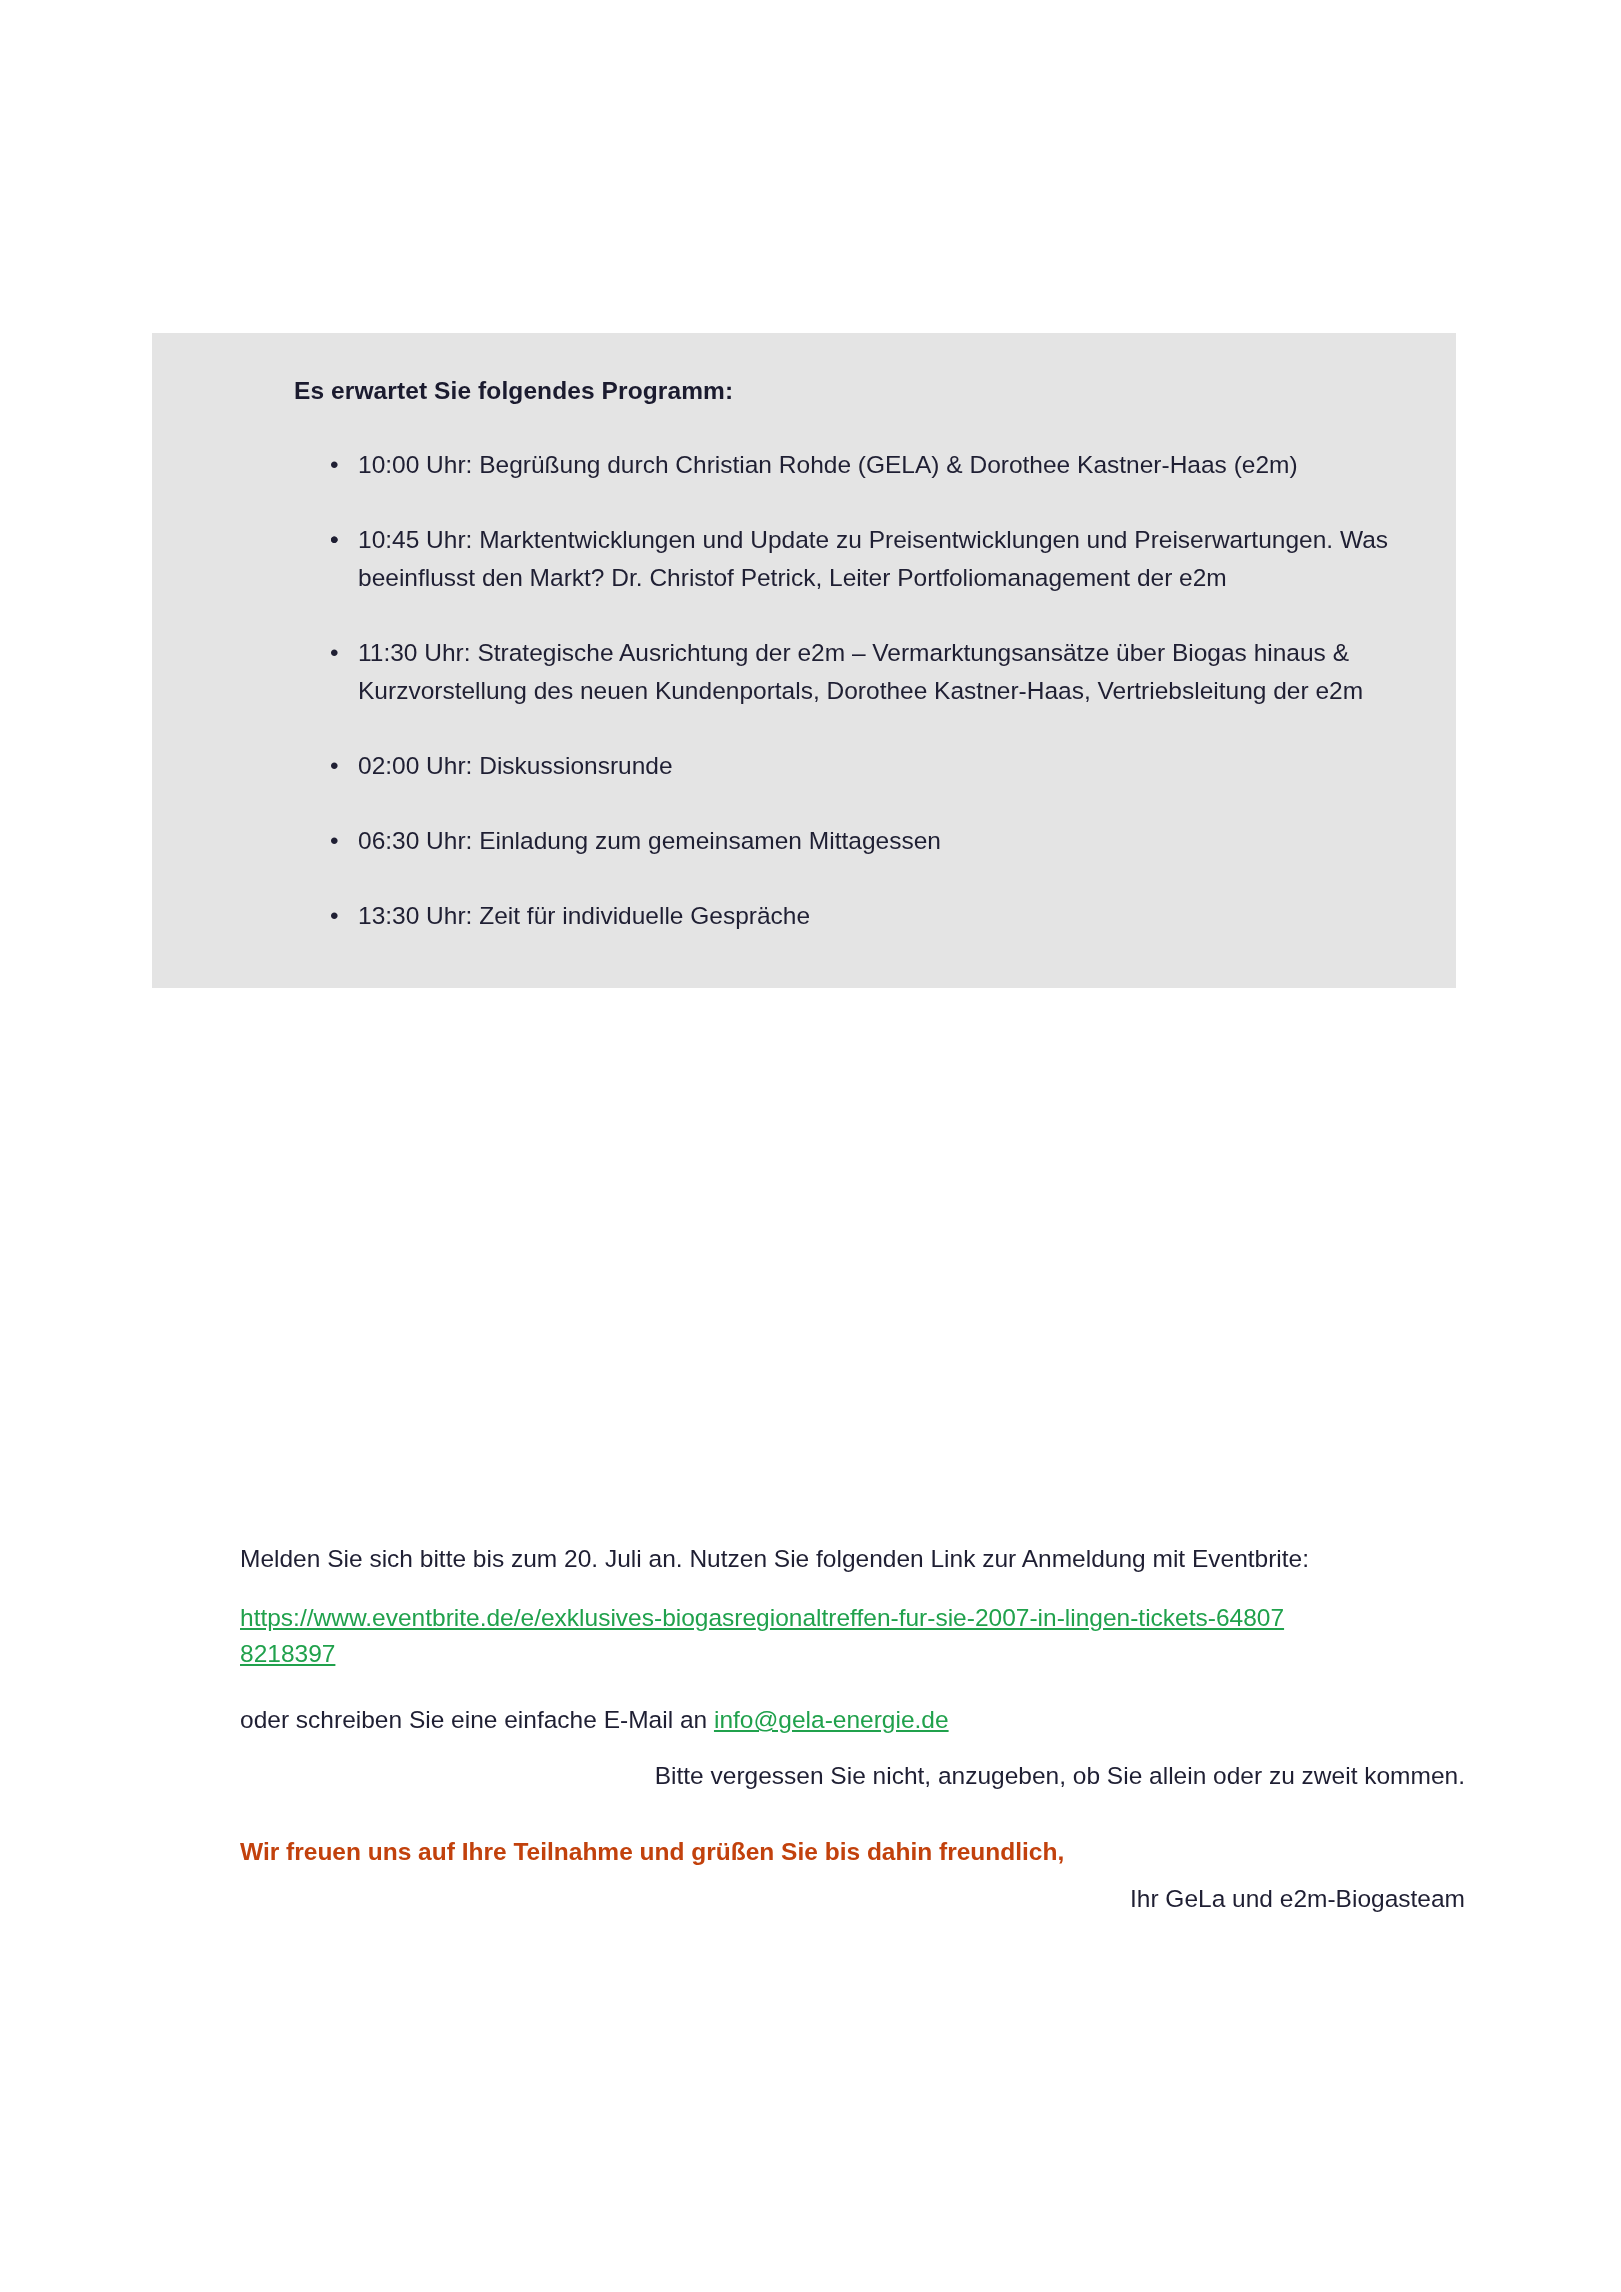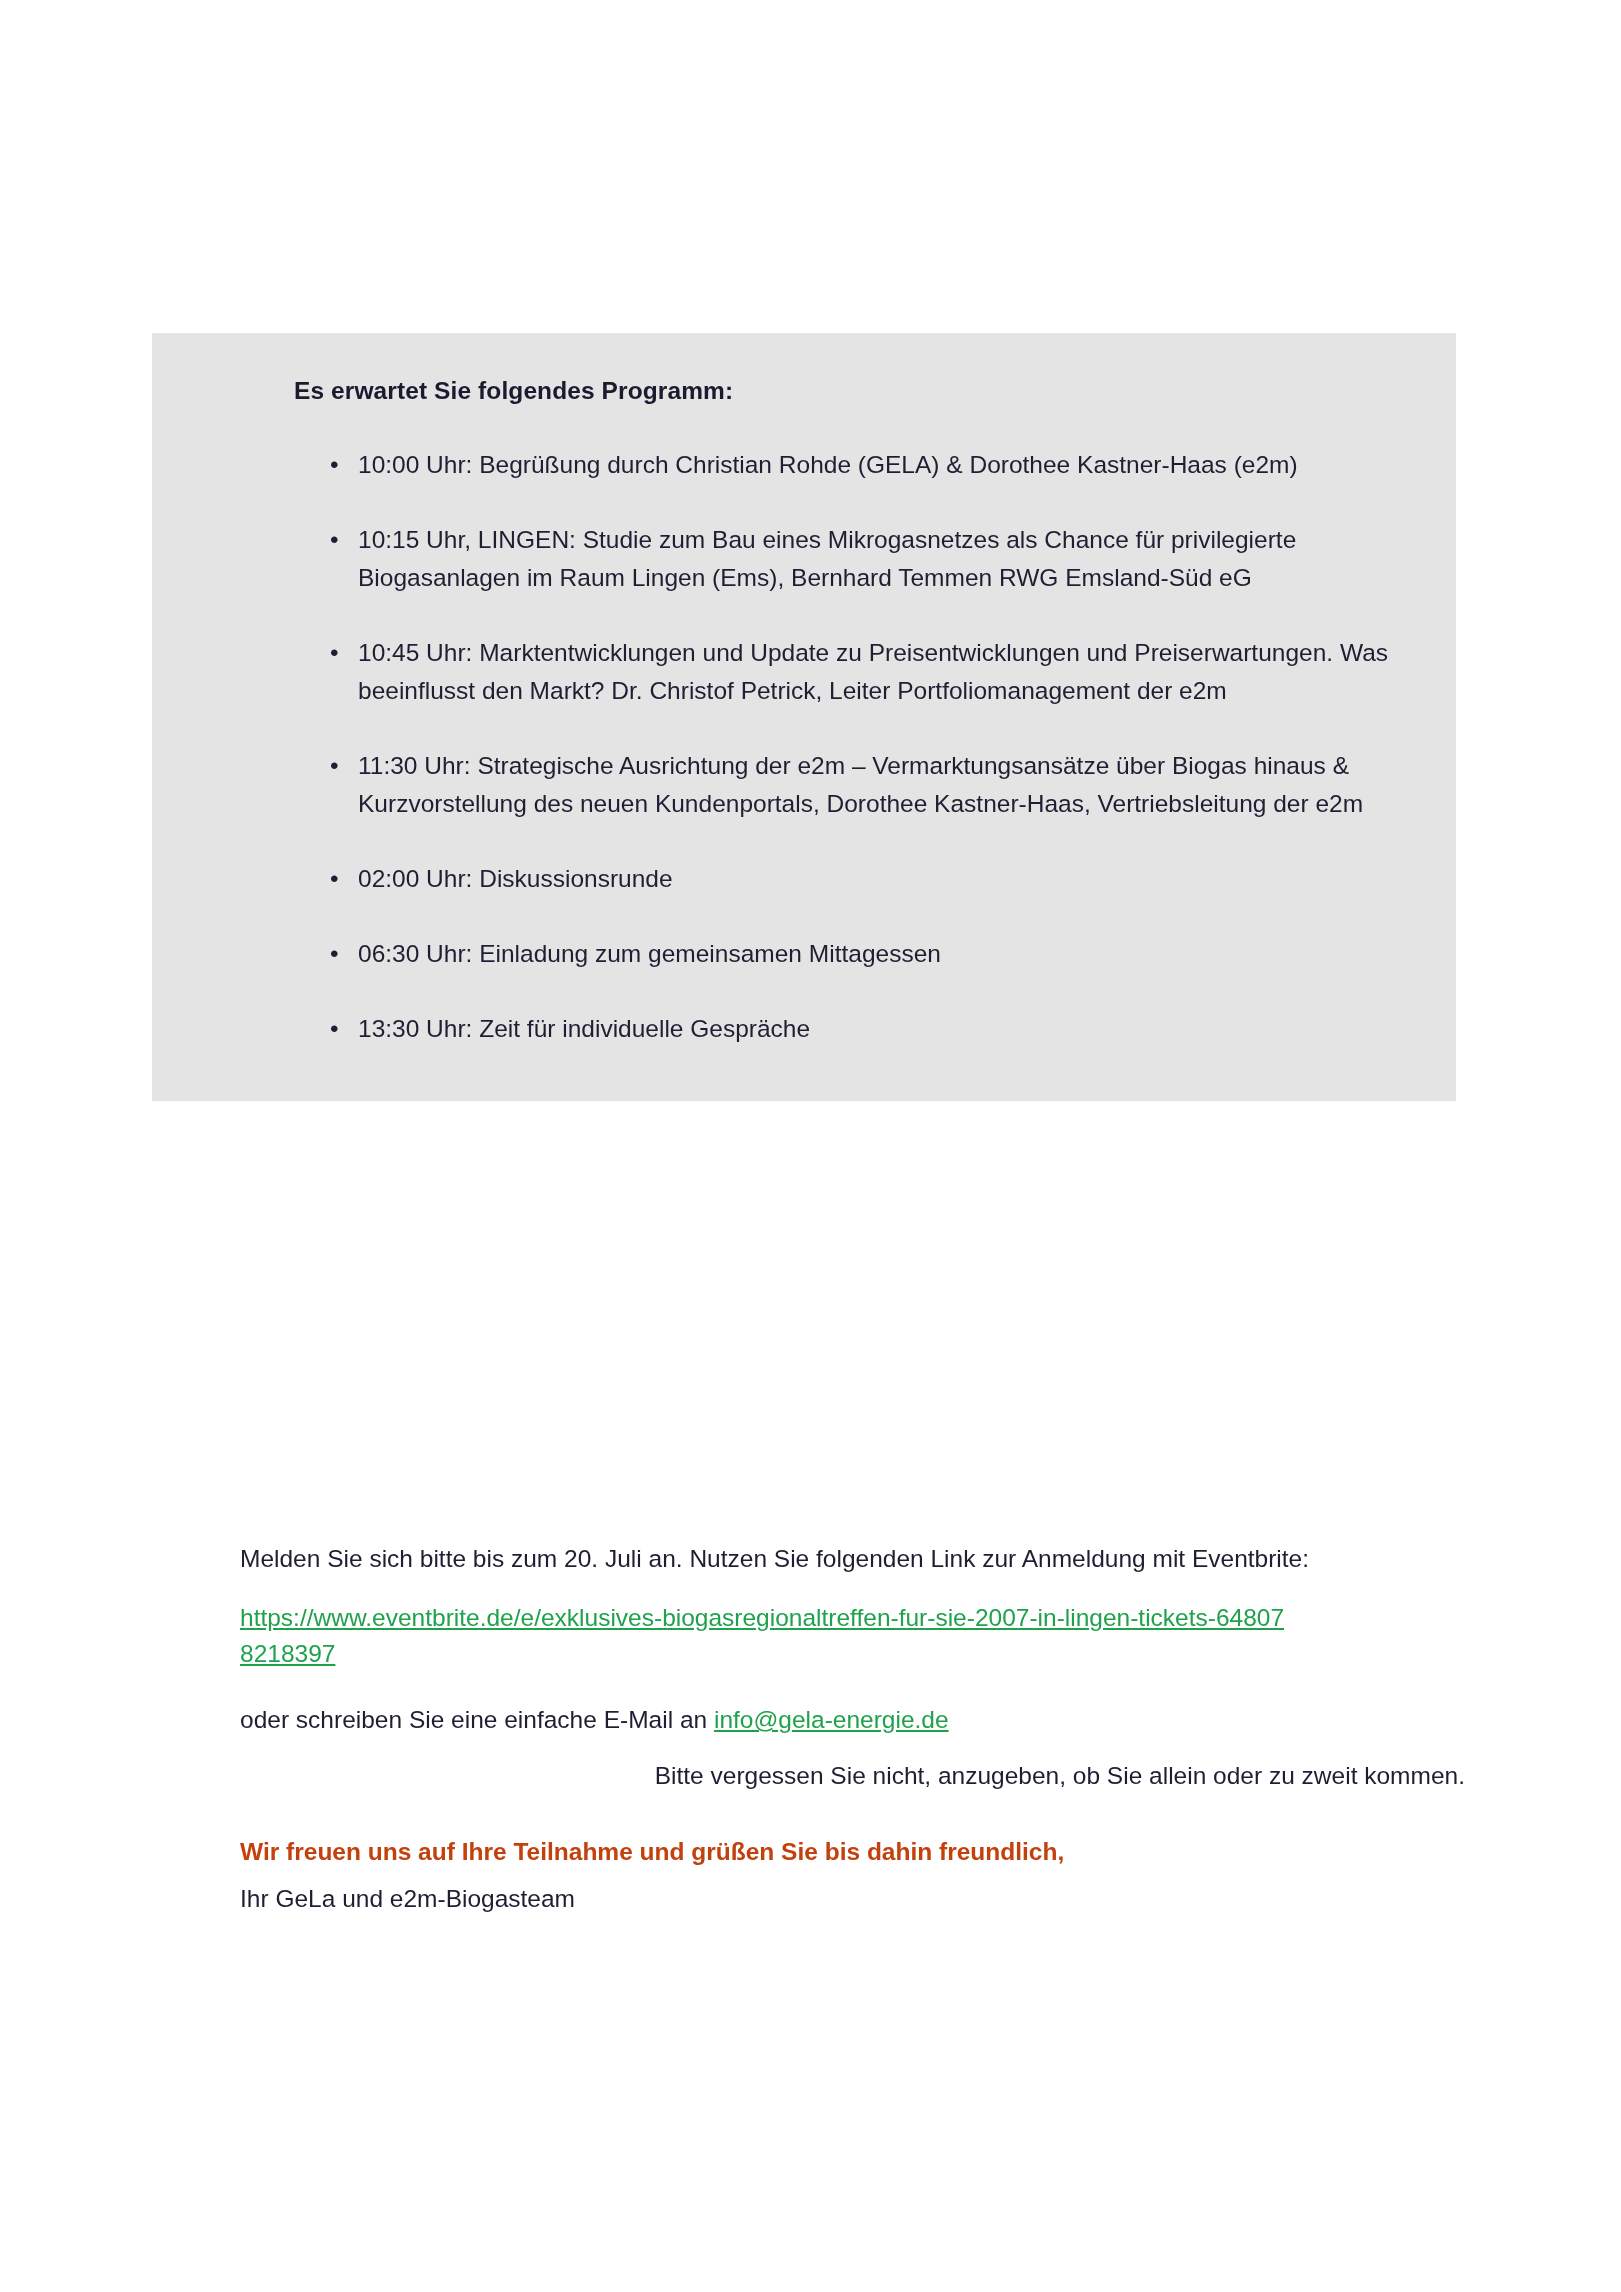--- a/index.html
+++ b/index.html
@@ -101,38 +101,38 @@
     font-weight: bold;
     color: #c2410c;
     margin: 0 0 9.8px 0;
     line-height: 1.55;
   }
   .sign-line {
     font-size: 24.5px;
     color: #1f1f33;
     margin: 0;
     line-height: 1.55;
+    text-align: right;
   }
 </style>
 </head>
 <body>
 
 <div class="page">
 
   <section class="program-box">
     <h2 class="program-heading">Es erwartet Sie folgendes Programm:</h2>
 
     <ul class="program-list">
       <li>
         <span class="bullet">•</span>
         <span>10:00 Uhr: Begrüßung durch Christian Rohde (GELA) &amp; Dorothee Kastner-Haas (e2m)</span>
       </li>
       <li>
         <span class="bullet">•</span>
-        <span>10:15 Uhr, LINGEN: Studie zum Bau eines Mikrogasnetzes als Chance für privilegierte Biogasanlagen im Raum Lingen (Ems), Bernhard Temmen RWG Emsland-Süd eG</span>
       </li>
       <li>
         <span class="bullet">•</span>
         <span>10:45 Uhr: Marktentwicklungen und Update zu Preisentwicklungen und Preiserwartungen. Was beeinflusst den Markt? Dr. Christof Petrick, Leiter Portfoliomanagement der e2m</span>
       </li>
       <li>
         <span class="bullet">•</span>
         <span>11:30 Uhr: Strategische Ausrichtung der e2m – Vermarktungsansätze über Biogas hinaus &amp; Kurzvorstellung des neuen Kundenportals, Dorothee Kastner-Haas, Vertriebsleitung der e2m</span>
       </li>
       <li>

